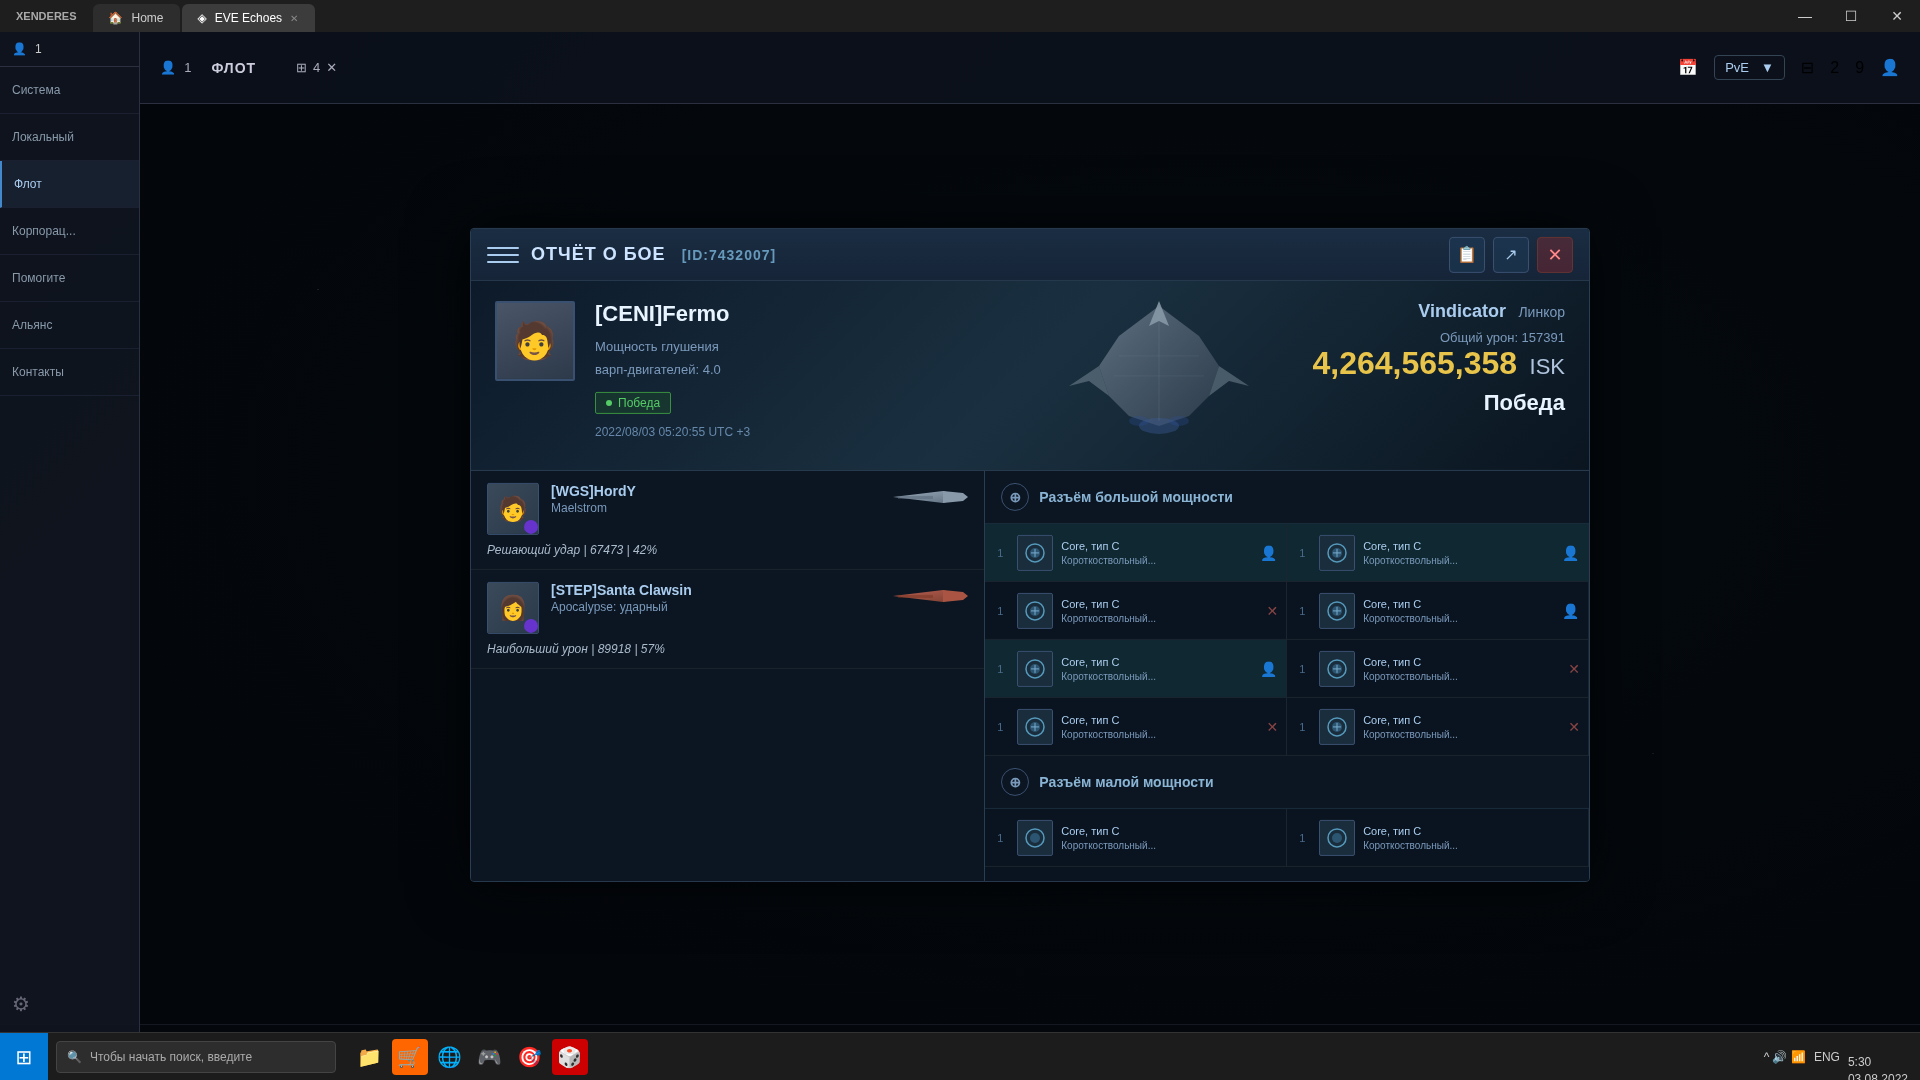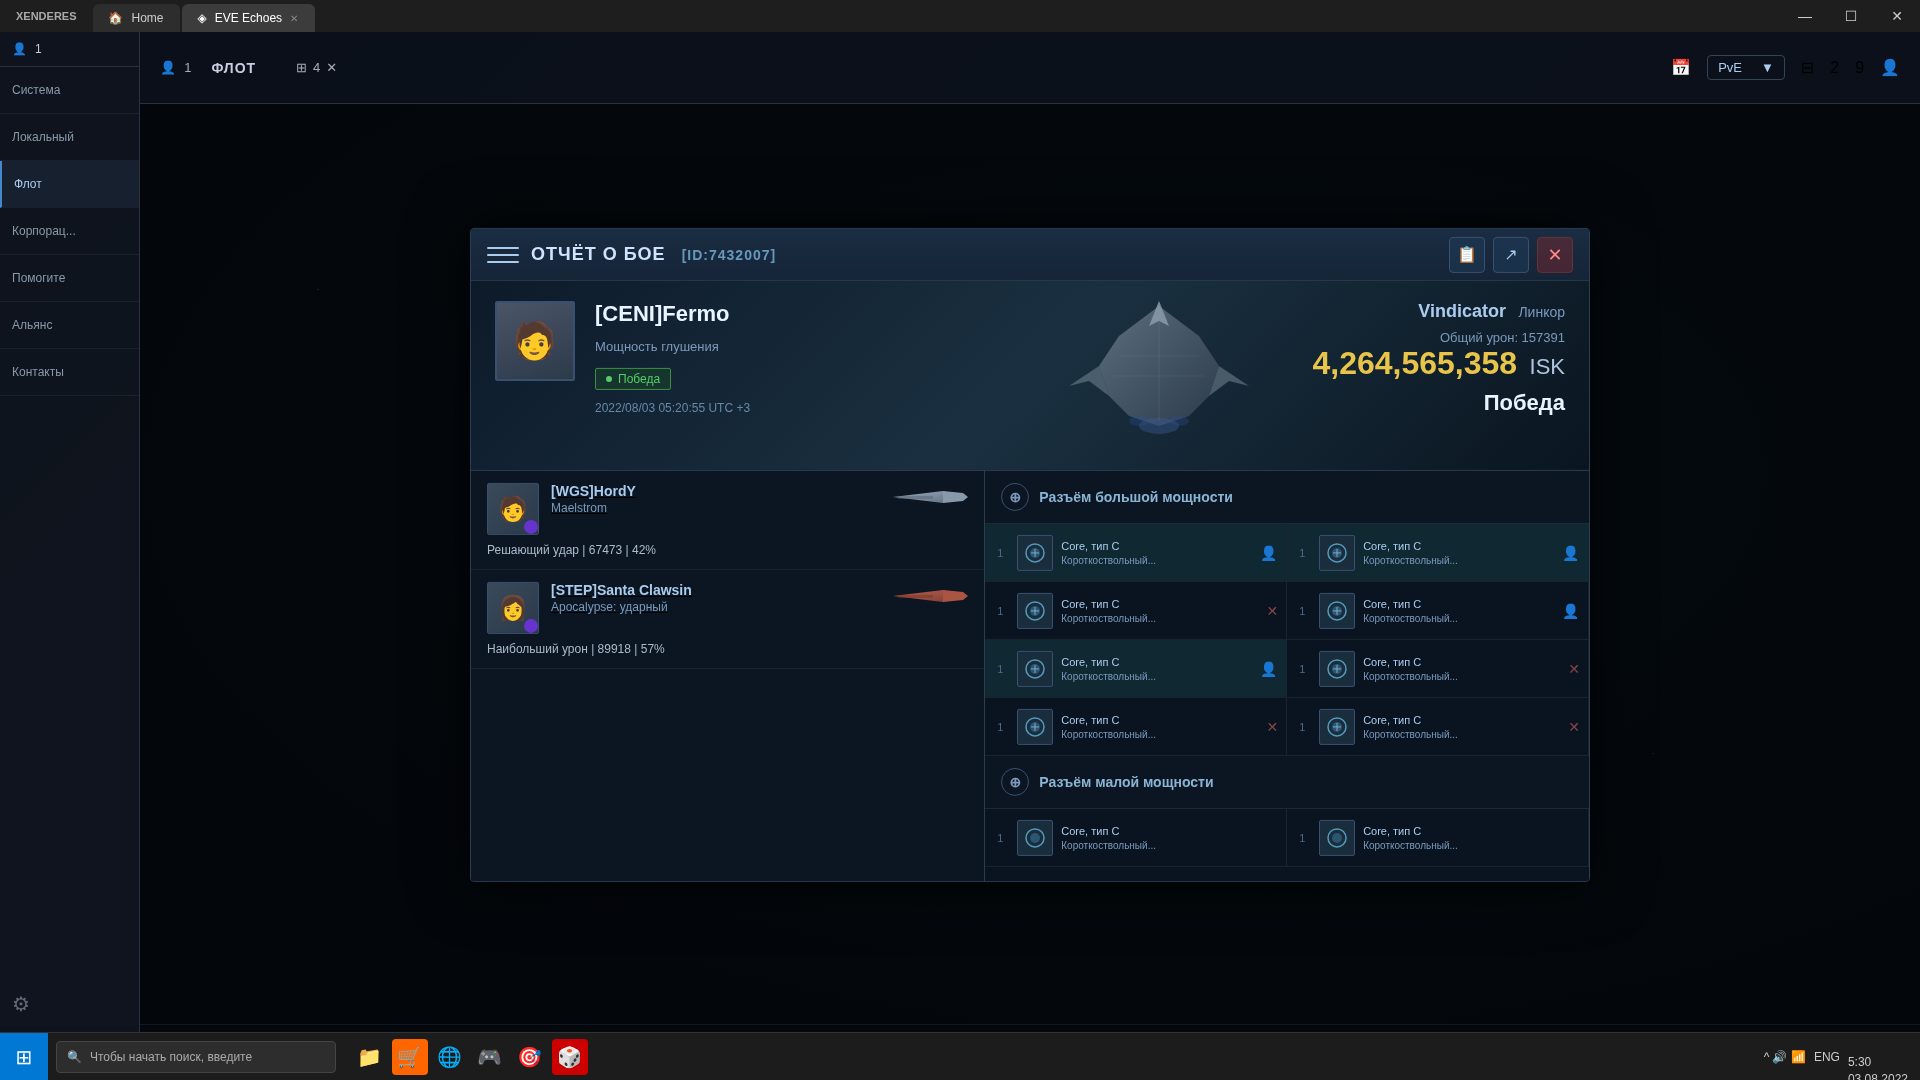--- a/index.html
+++ b/index.html
@@ -227,21 +227,21 @@
     }
     .top-bar-right {
       margin-left: auto;
       display: flex;
       align-items: center;
       gap: 16px;
     }
     .pve-selector {
       display: flex;
       align-items: center;
-      gap: 19px;
+      gap: 12px;
       color: #aaccee;
       font-size: 13px;
       border: 1px solid #334455;
       padding: 4px 10px;
       border-radius: 4px;
     }
 
     
     .game-area {
       position: absolute;
@@ -576,39 +576,39 @@
       width: 14px;
       height: 14px;
       background: #6633cc;
       border-radius: 50%;
       display: flex;
       align-items: center;
       justify-content: center;
     }
     .participant-info {
       flex: 1;
-      text-decoration: underline;
     }
     .participant-name {
       color: #aaccee;
       font-size: 14px;
       font-weight: bold;
       margin-bottom: 2px;
     }
     .participant-ship {
       color: #7a99bb;
       font-size: 12px;
       margin-bottom: 6px;
     }
     .participant-stats {
       color: #7a99bb;
       font-size: 12px;
     }
     .participant-stats span {
       color: #aabbcc;
+      font-style: italic;
     }
 
     .participant-item-full {
       padding: 12px 16px;
       border-bottom: 1px solid #1a2530;
       position: relative;
     }
     .participant-top-row {
       display: flex;
       gap: 12px;
@@ -826,20 +826,21 @@
       </div>
 
       <div class="modal-hero">
         <div class="hero-avatar">
           <div class="avatar-face">🧑</div>
         </div>
         <div class="hero-info">
           <div class="hero-name">[CENI]Fermo</div>
           <div class="hero-stats">
             <div>Мощность глушения</div>
+            <div>варп-двигателей: 4.0</div>
           </div>
           <div class="hero-badge">
             <div class="hero-badge-dot"></div>
             <span>Победа</span>
           </div>
           <div class="hero-date-location">
             <div>2022/08/03 05:20:55 UTC +3</div>
           </div>
         </div>
 

